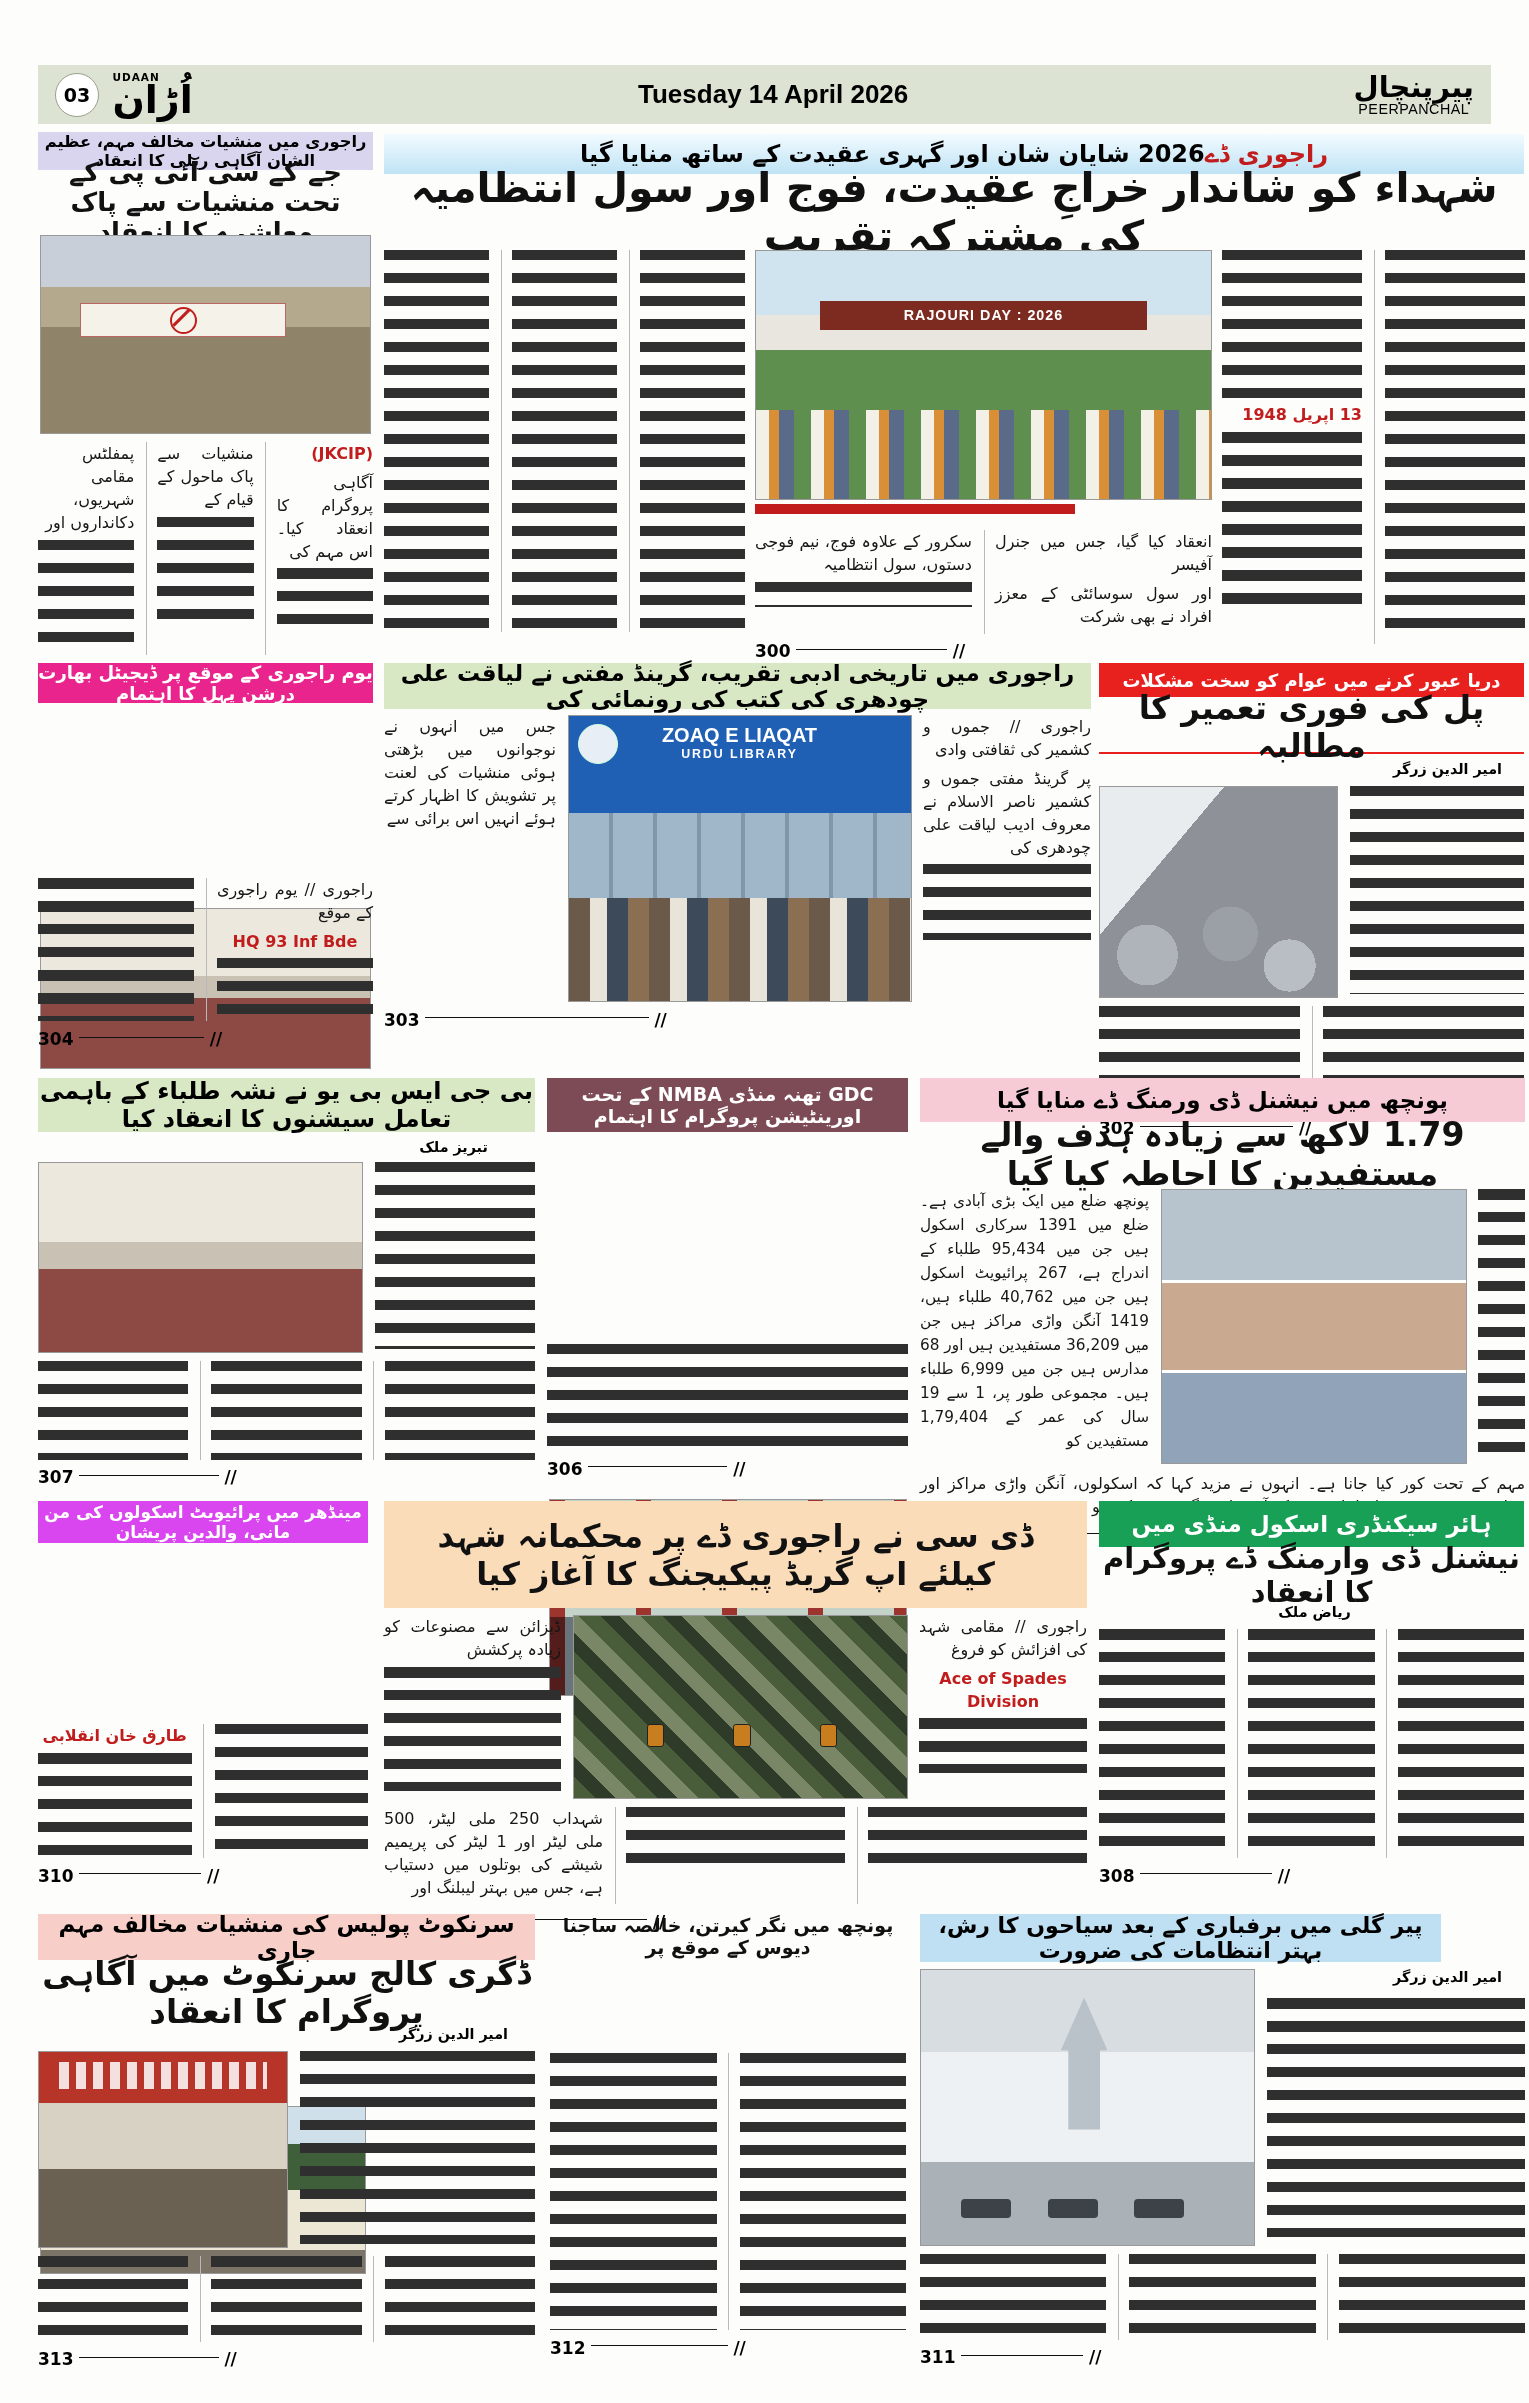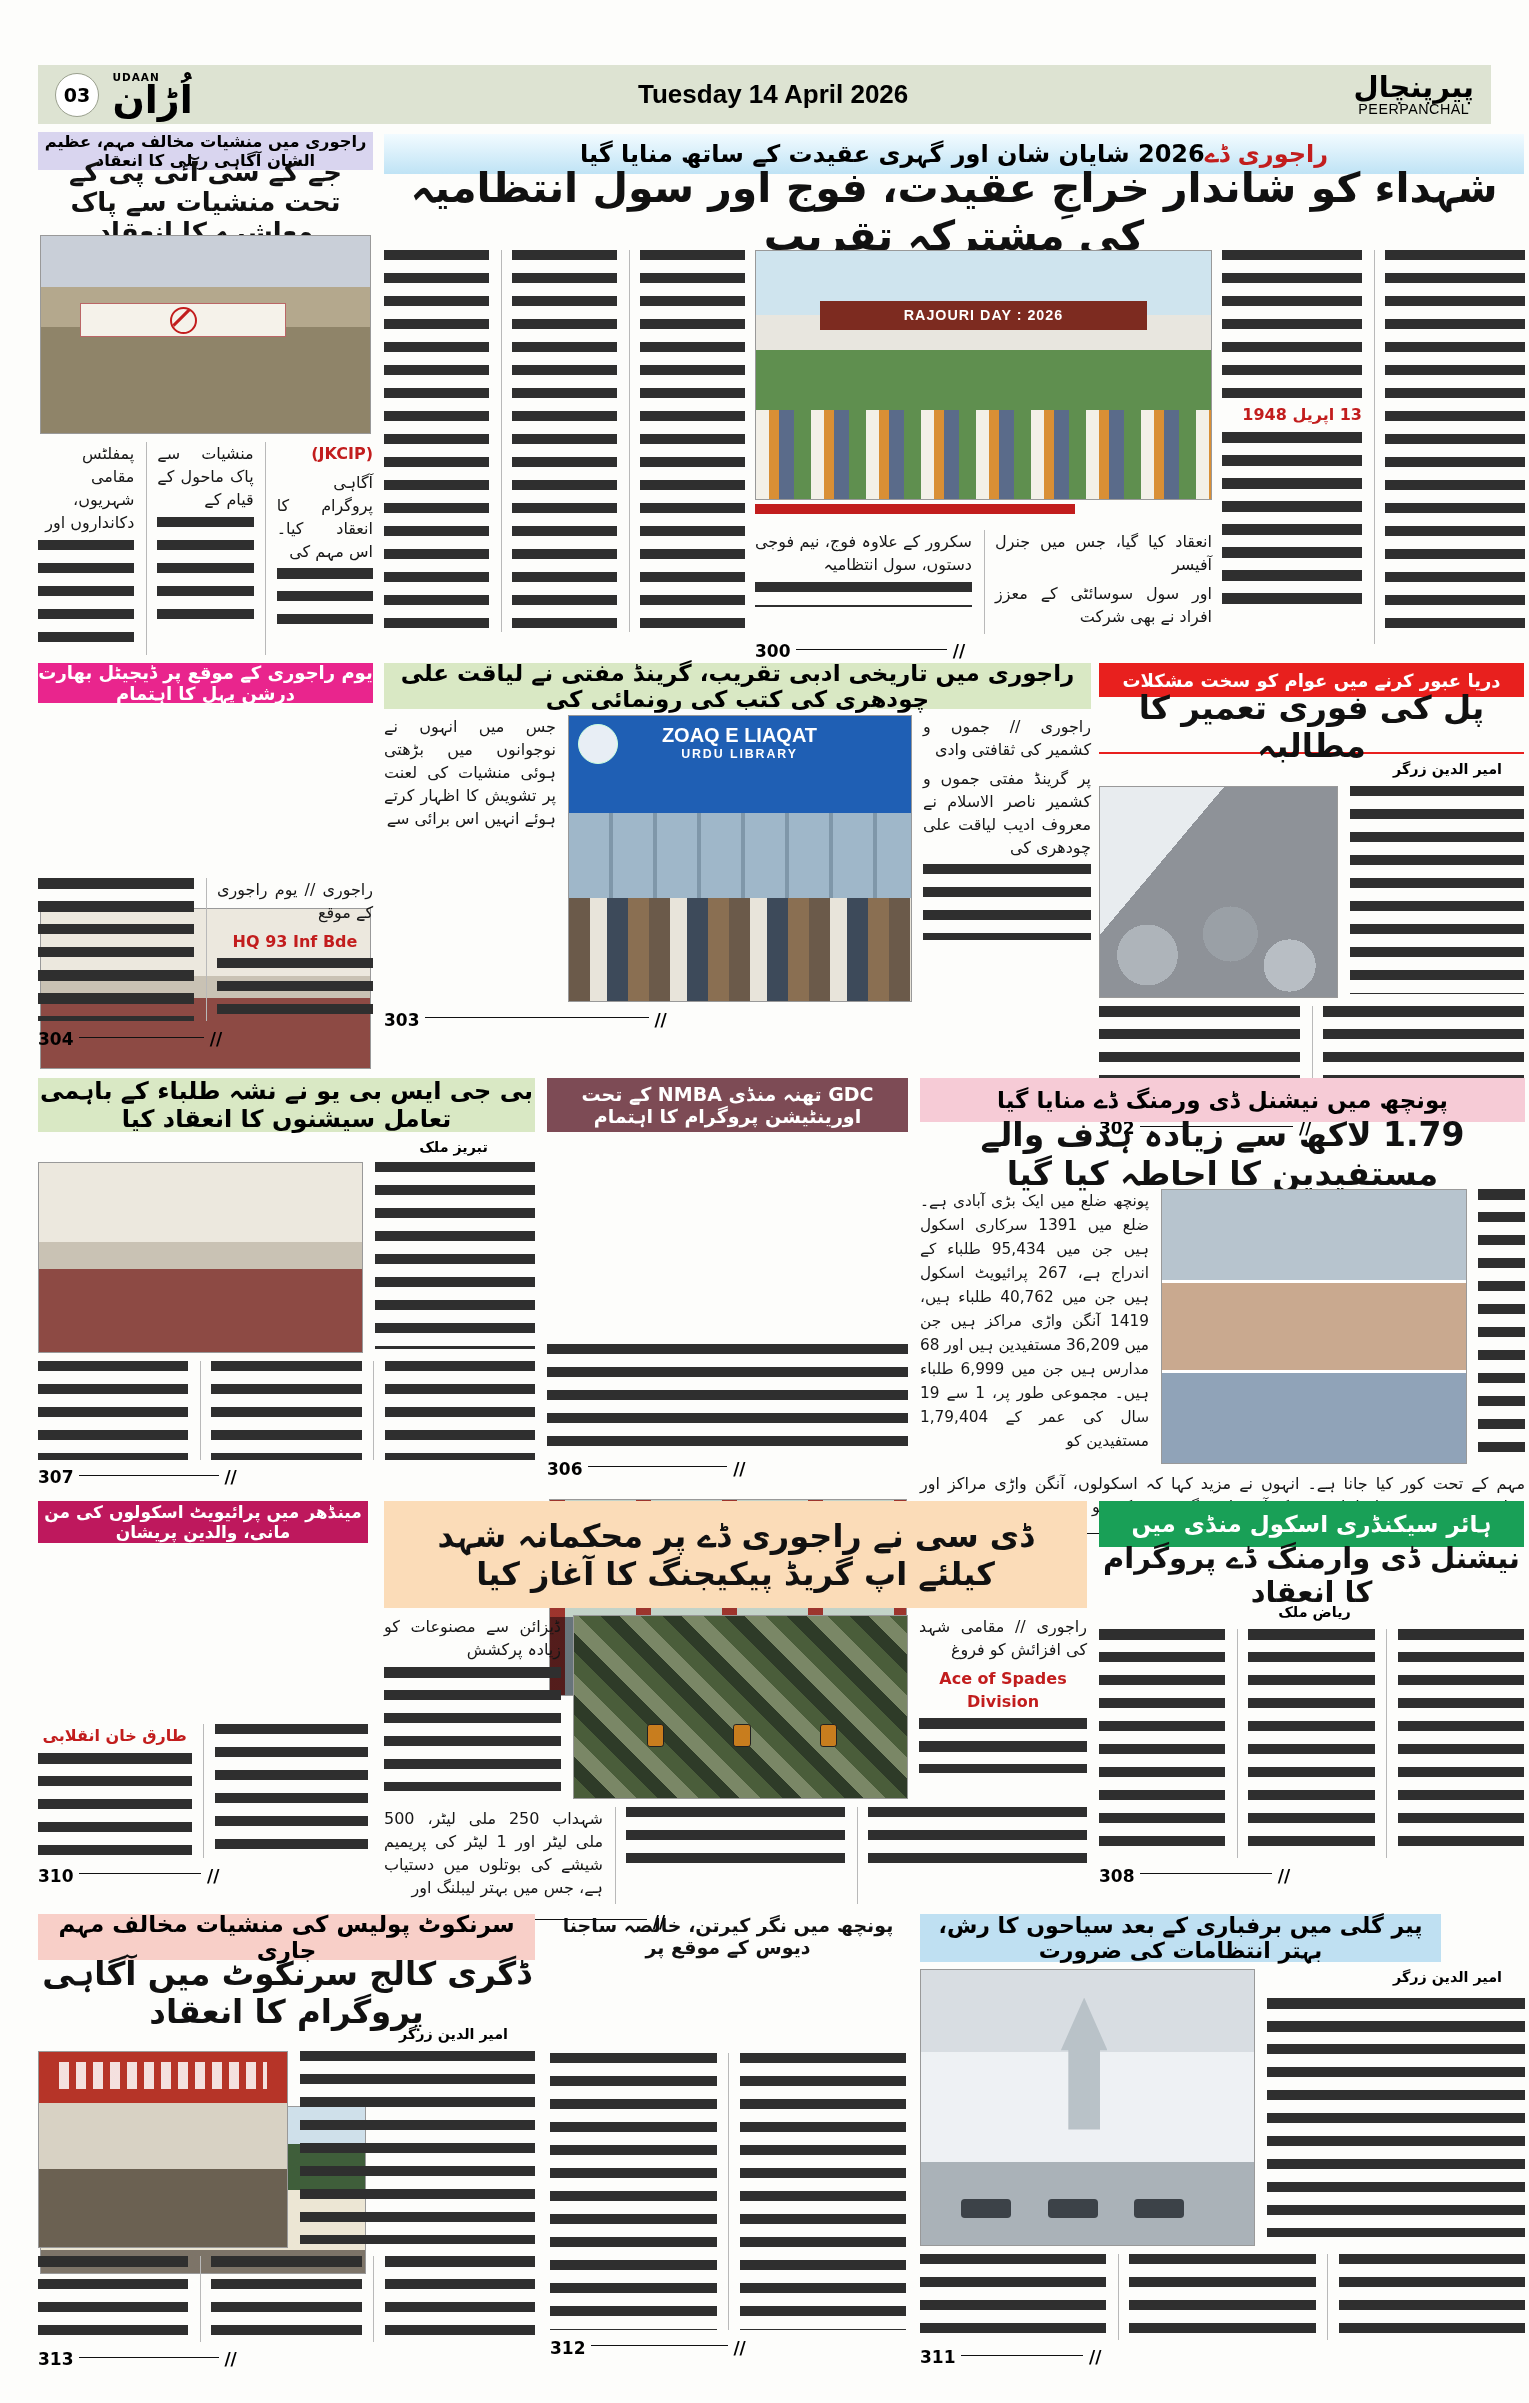--- a/index.html
+++ b/index.html
@@ -318,21 +318,21 @@
         </div>
     </div>
     <div class="frag urdu" style="margin-top:7.6px;">مہم کے تحت کور کیا جانا ہے۔ انہوں نے مزید کہا کہ اسکولوں، آنگن واڑی مراکز اور مدارس میں موجود تمام اہل بچوں کو آج دوا دی گئی، جب کہ جو بچے رہ</div>
     <div class="endnum" style="width:40%;">
       <span>305</span>
         <i></i>
         <span>//</span>
     </div>
   </div>
 
-  <div class="abs strip urdu center" style="left:38px;top:1501px;width:330px;height:42px;background:#be185d;color:#fff;font-size:17px;">مینڈھر میں پرائیویٹ اسکولوں کی من مانی، والدین پریشان</div>
+  <div class="abs strip urdu center" style="left:38px;top:1501px;width:330px;height:42px;background:#d946ef;color:#fff;font-size:17px;">مینڈھر میں پرائیویٹ اسکولوں کی من مانی، والدین پریشان</div>
   <div class="abs photo ph-school" style="left:40px;top:1549px;width:326px;height:168px;"></div>
   <div class="abs" style="left:38px;top:1724px;width:330px;">
     <div class="cols">
       <div class="col">
         <div class="frag" style="text-align:center;"><span class="red">طارق خان انقلابی</span></div>
         <div class="fill" style="height:105px;"></div>
       </div>
       <div class="col">
           <div class="fill" style="height:134px;"></div>
         </div>

